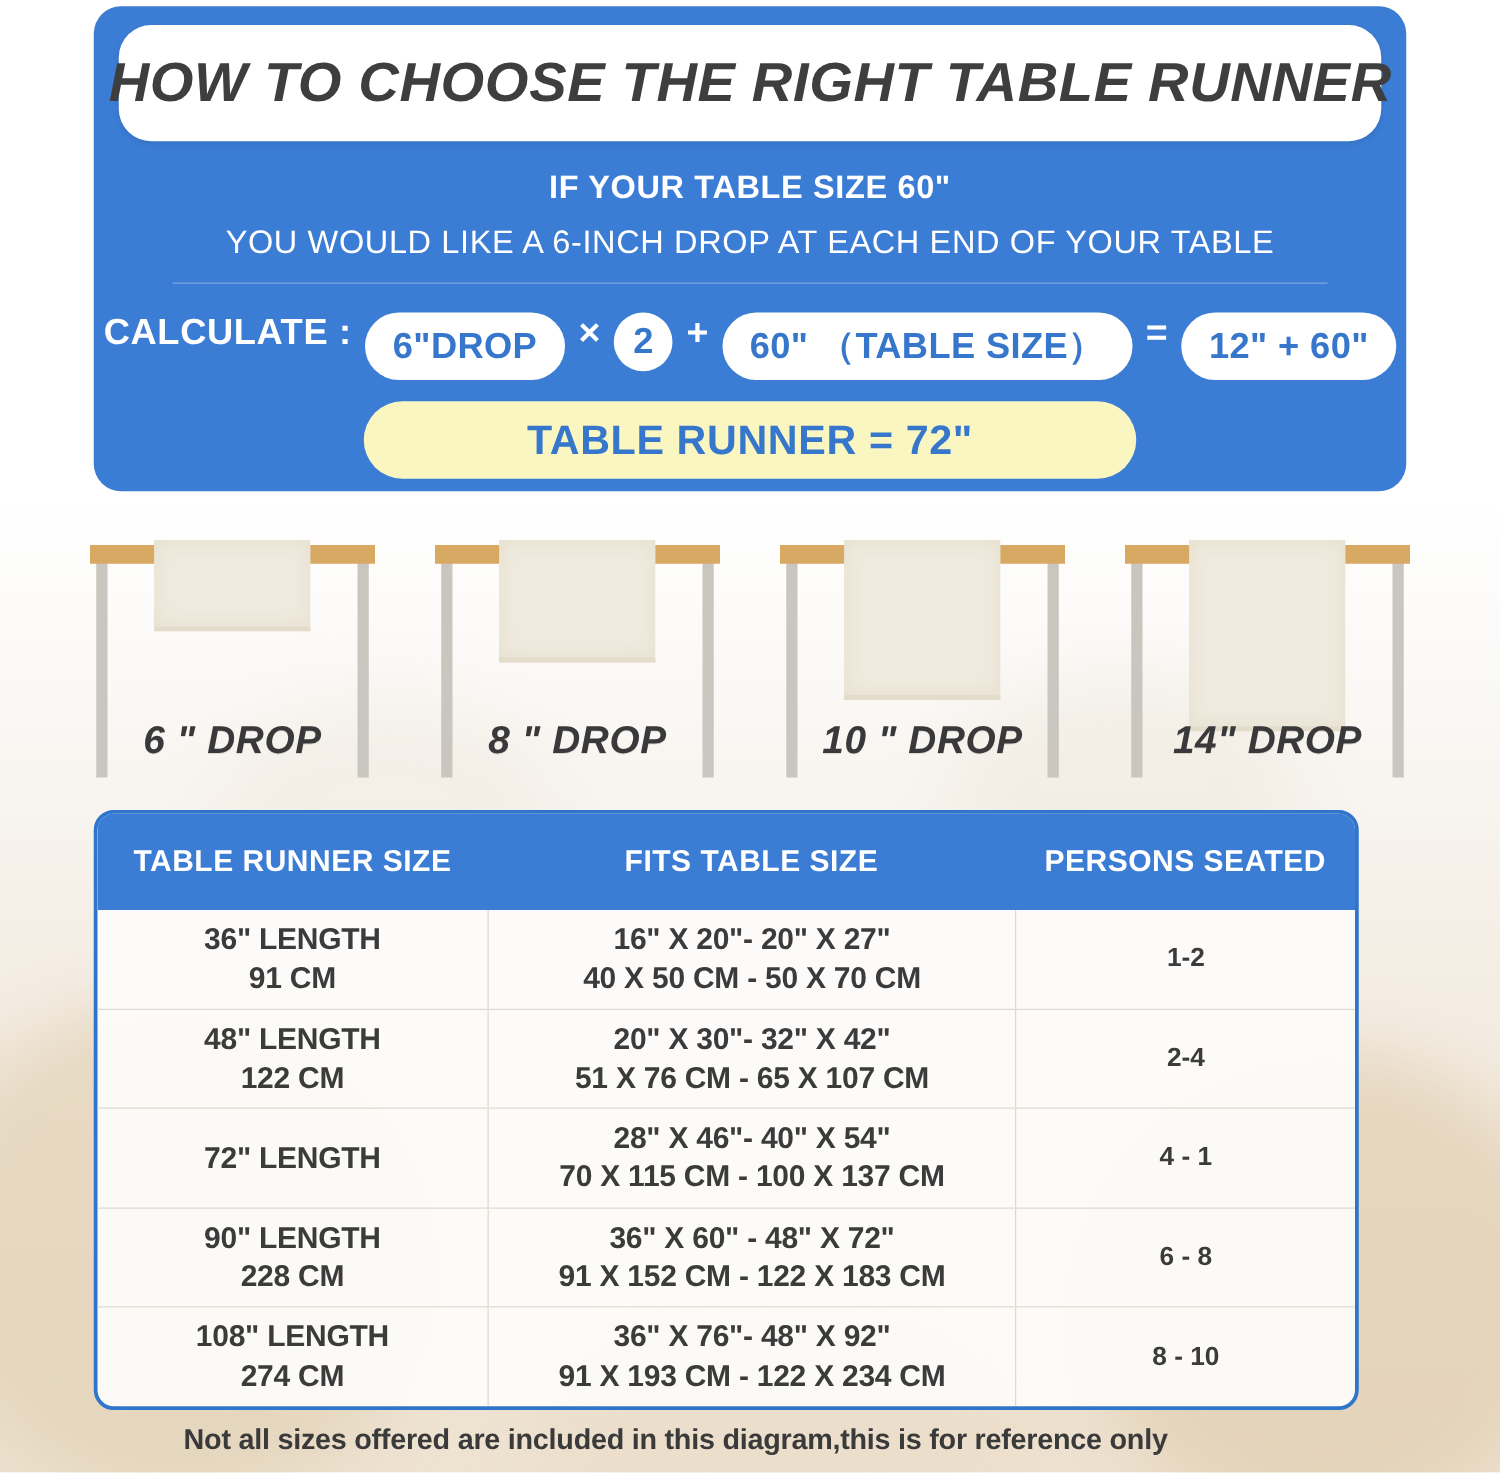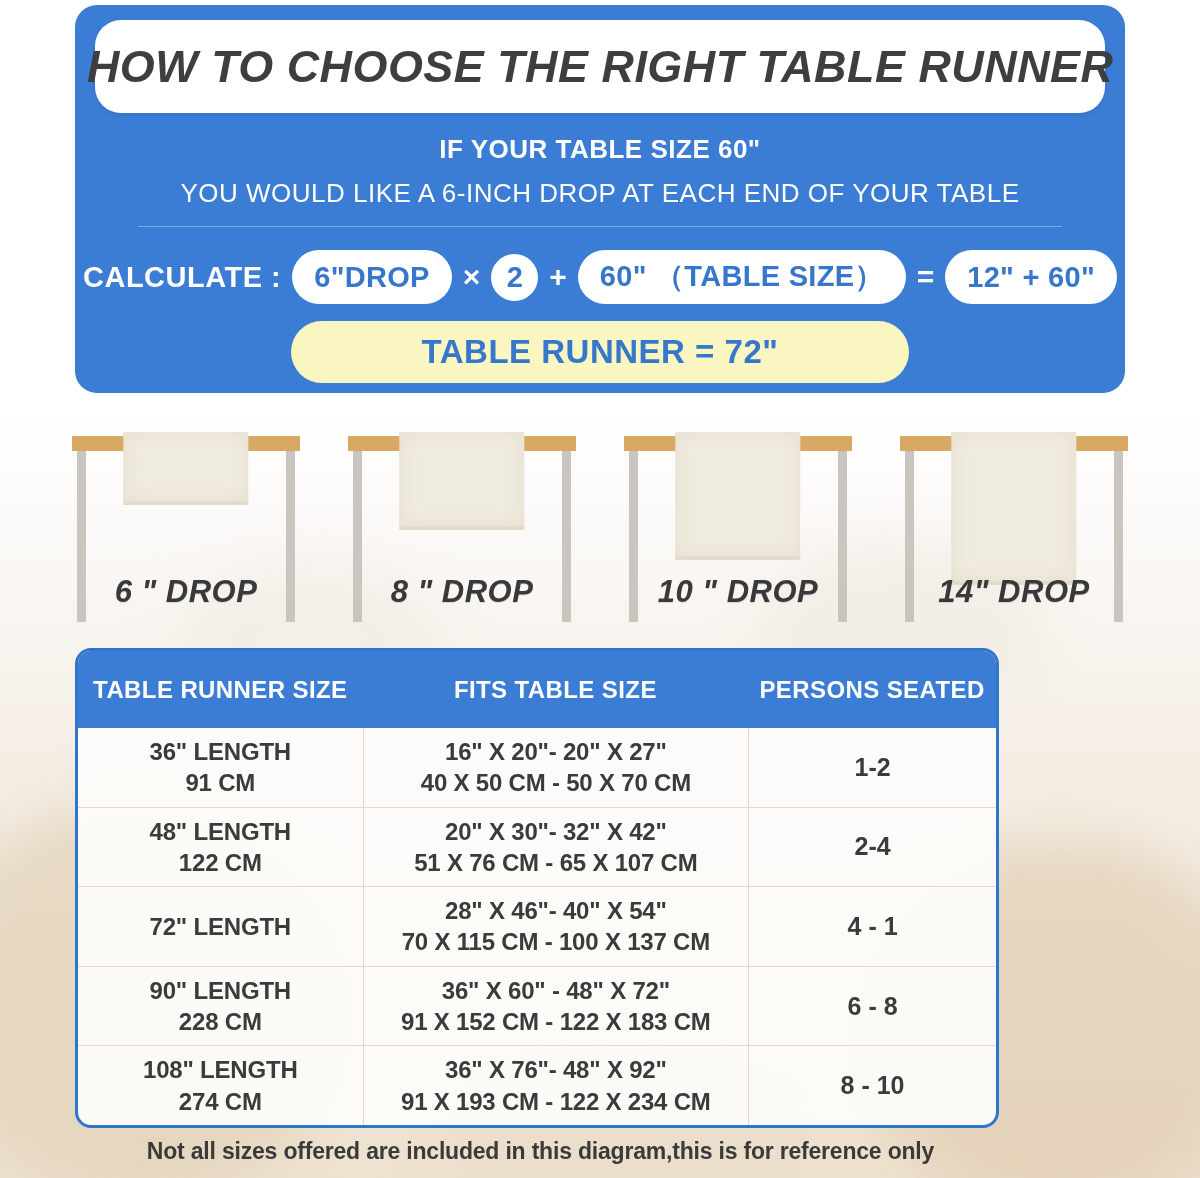--- a/index.html
+++ b/index.html
@@ -36,21 +36,21 @@
   .title-bar h1 {
     font-size:44px; font-weight:900; font-style:italic; letter-spacing:.5px;
     color:#3E3E3E; transform:scaleX(1.02); white-space:nowrap;
   }
   .intro { text-align:center; color:#ffffff; }
   .intro-l1 { margin-top:21px; font-size:26px; font-weight:600; letter-spacing:.5px; }
   .intro-l2 { margin-top:13px; font-size:26px; font-weight:400; letter-spacing:.5px; }
   .panel-divider { margin:17px auto 0; width:88%; height:1px; background:rgba(255,255,255,.35); }
 
   .calc-row {
-    margin-top:23px; display:flex; align-items:center; justify-content:center; gap:11px;
+    margin-top:23px; display:flex; align-items:flex-start; justify-content:center; gap:11px;
     white-space:nowrap;
   }
   .calc-label { color:#ffffff; font-size:29px; font-weight:800; letter-spacing:.5px; }
   .pill {
     background:#ffffff; color:#3677CC; border-radius:29px; height:54px;
     display:flex; align-items:center; justify-content:center;
     padding:0 22px; font-size:29px; font-weight:800; letter-spacing:.3px;
   }
   .op { color:#ffffff; font-size:30px; font-weight:800; }
   .mult-circle {
@@ -80,36 +80,36 @@
   }
   .drop-a { height:73px; } .drop-b { height:98px; } .drop-c { height:128px; } .drop-d { height:153px; }
   .illus-label {
     position:absolute; left:0; right:0; bottom:12px; text-align:center;
     font-size:31px; font-weight:900; font-style:italic; color:#39393B; letter-spacing:.5px;
     text-shadow:0 1px 0 rgba(0,0,0,.12);
   }
 
   
   .size-card {
-    position:absolute; left:75px; top:648px; width:924px; height:480px;
+    position:absolute; left:75px; top:648px; width:1012px; height:480px;
     border:3px solid #2E75CC; border-radius:16px; overflow:hidden;
     display:flex; flex-direction:column; background:rgba(253,252,250,.94);
   }
   .thead { height:77px; background:#3B7CD4; display:flex; align-items:center; flex:0 0 auto; }
   .th { color:#ffffff; font-size:24px; font-weight:800; letter-spacing:.4px; text-align:center; }
   .col1 { width:31%; } .col2 { width:42%; } .col3 { width:27%; }
   .tbody { flex:1 1 auto; display:flex; flex-direction:column; }
   .trow { flex:1 1 auto; display:flex; align-items:center; }
   .trow + .trow { border-top:1px solid #DFDAD2; }
   .td { text-align:center; }
   .tbody .col2, .tbody .col3 { border-left:1px solid #DDD8D0; align-self:stretch;
     display:flex; flex-direction:column; justify-content:center; }
   .tbody .col1 { display:flex; flex-direction:column; justify-content:center; }
   .cell-line { font-size:24px; font-weight:700; color:#3B3B3B; letter-spacing:-.2px; line-height:1.3; }
-  .persons { font-size:25px; font-weight:700; color:#3B3B3B; }
+  .persons { font-size:21px; font-weight:700; color:#3B3B3B; }
 
   
   .footer-note {
     position:absolute; left:0; top:1138px; width:1081px; text-align:center;
     font-size:23px; font-weight:700; color:#3A3A3A; letter-spacing:-.2px;
   }
 </style>
 </head>
 <body>
 

